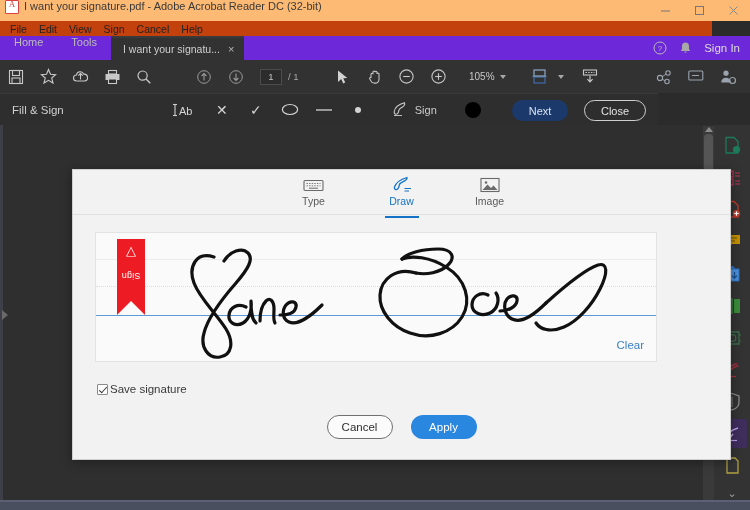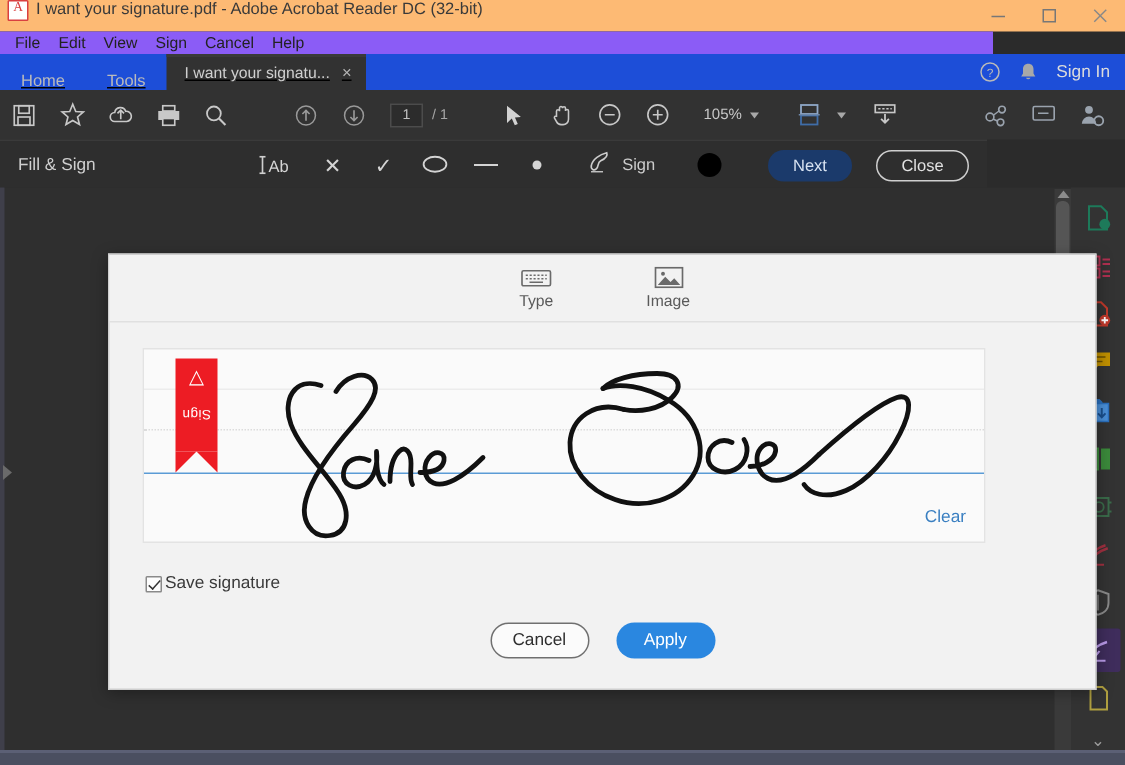--- a/index.html
+++ b/index.html
@@ -36,31 +36,31 @@
   }
   .wincontrols {
     position: absolute; right: 0; top: 0; height: 21px; display: flex;
   }
   .wc { width: 34px; height: 21px; display: flex; align-items: center; justify-content: center;
         font-size: 11px; color: #666; }
   .wc svg { display: block; }
 
   
   .menubar {
-    position: absolute; left: 0; top: 21px; width: 662px; height: 15px;
-    background: #8b5cf6; display: flex; align-items: center; padding-left: 4px;
+    position: absolute; left: 0; top: 21px; width: 712px; height: 15px;
+    background: #c2410c; display: flex; align-items: center; padding-left: 4px;
   }
   .menuitem {
     font-size: 10.5px; color: #222; padding: 0 6px; white-space: nowrap;
   }
 
   
   .tabstrip {
     position: absolute; left: 0; top: 36px; width: 750px; height: 24px;
-    background: #1d4ed8; display: flex; align-items: flex-end; text-decoration: underline;
+    background: #6d28d9; display: flex; align-items: flex-start;
   }
   .tabstrip .t {
     font-size: 11px; color: #bbbbbb; padding: 0 14px; white-space: nowrap;
   }
   .doctab {
     display: flex; align-items: center; gap: 8px;
     background: #323232; height: 24px; padding: 0 10px 0 12px;
     border-top: 2px solid #3a3a3a;
   }
   .doctab .lbl { font-size: 10.5px; color: #cfcfcf; white-space: nowrap; }
@@ -568,20 +568,30 @@
         <span class="ticon">
           <svg width="21" height="15" viewBox="0 0 21 15">
               <rect x="1" y="2.5" width="19" height="10" rx="1" fill="none" stroke="#6a6a6a" stroke-width="1.1"></rect>
               <line x1="3.5" y1="5.5" x2="17.5" y2="5.5" stroke="#6a6a6a" stroke-width="0.9" stroke-dasharray="1.4 1.2"></line>
               <line x1="3.5" y1="7.8" x2="17.5" y2="7.8" stroke="#6a6a6a" stroke-width="0.9" stroke-dasharray="1.4 1.2"></line>
               <line x1="6" y1="10.2" x2="15" y2="10.2" stroke="#6a6a6a" stroke-width="1"></line>
             </svg>
         </span>
         <span class="tlabel">Type</span>
       </div>
+      <div class="dlg-tab sel">
+        <span class="ticon">
+          <svg width="22" height="17" viewBox="0 0 22 17">
+              <path d="M16 1.5 C11 3 5 6.5 3.5 11 C2.8 13.2 5 14.5 6.8 12.8 C9 10.8 7 8.2 10 6.8 C13.2 5.3 17 3.8 16 1.5 Z" fill="none" stroke="#1473c6" stroke-width="1.3"></path>
+              <line x1="13.5" y1="12.5" x2="20" y2="12.5" stroke="#1473c6" stroke-width="1"></line>
+              <line x1="13.5" y1="15" x2="18" y2="15" stroke="#1473c6" stroke-width="1"></line>
+            </svg>
+        </span>
+        <span class="tlabel">Draw</span>
+      </div>
       <div class="dlg-tab">
         <span class="ticon">
           <svg width="20" height="16" viewBox="0 0 20 16">
               <rect x="1" y="1.5" width="18" height="13" fill="none" stroke="#6a6a6a" stroke-width="1.1"></rect>
               <circle cx="6" cy="5.5" r="1.3" fill="#6a6a6a"></circle>
               <path d="M2.5 13 L7.5 7.5 L11 11 L13.5 8.5 L17.5 13 Z" fill="#6a6a6a"></path>
             </svg>
         </span>
         <span class="tlabel">Image</span>
       </div>

